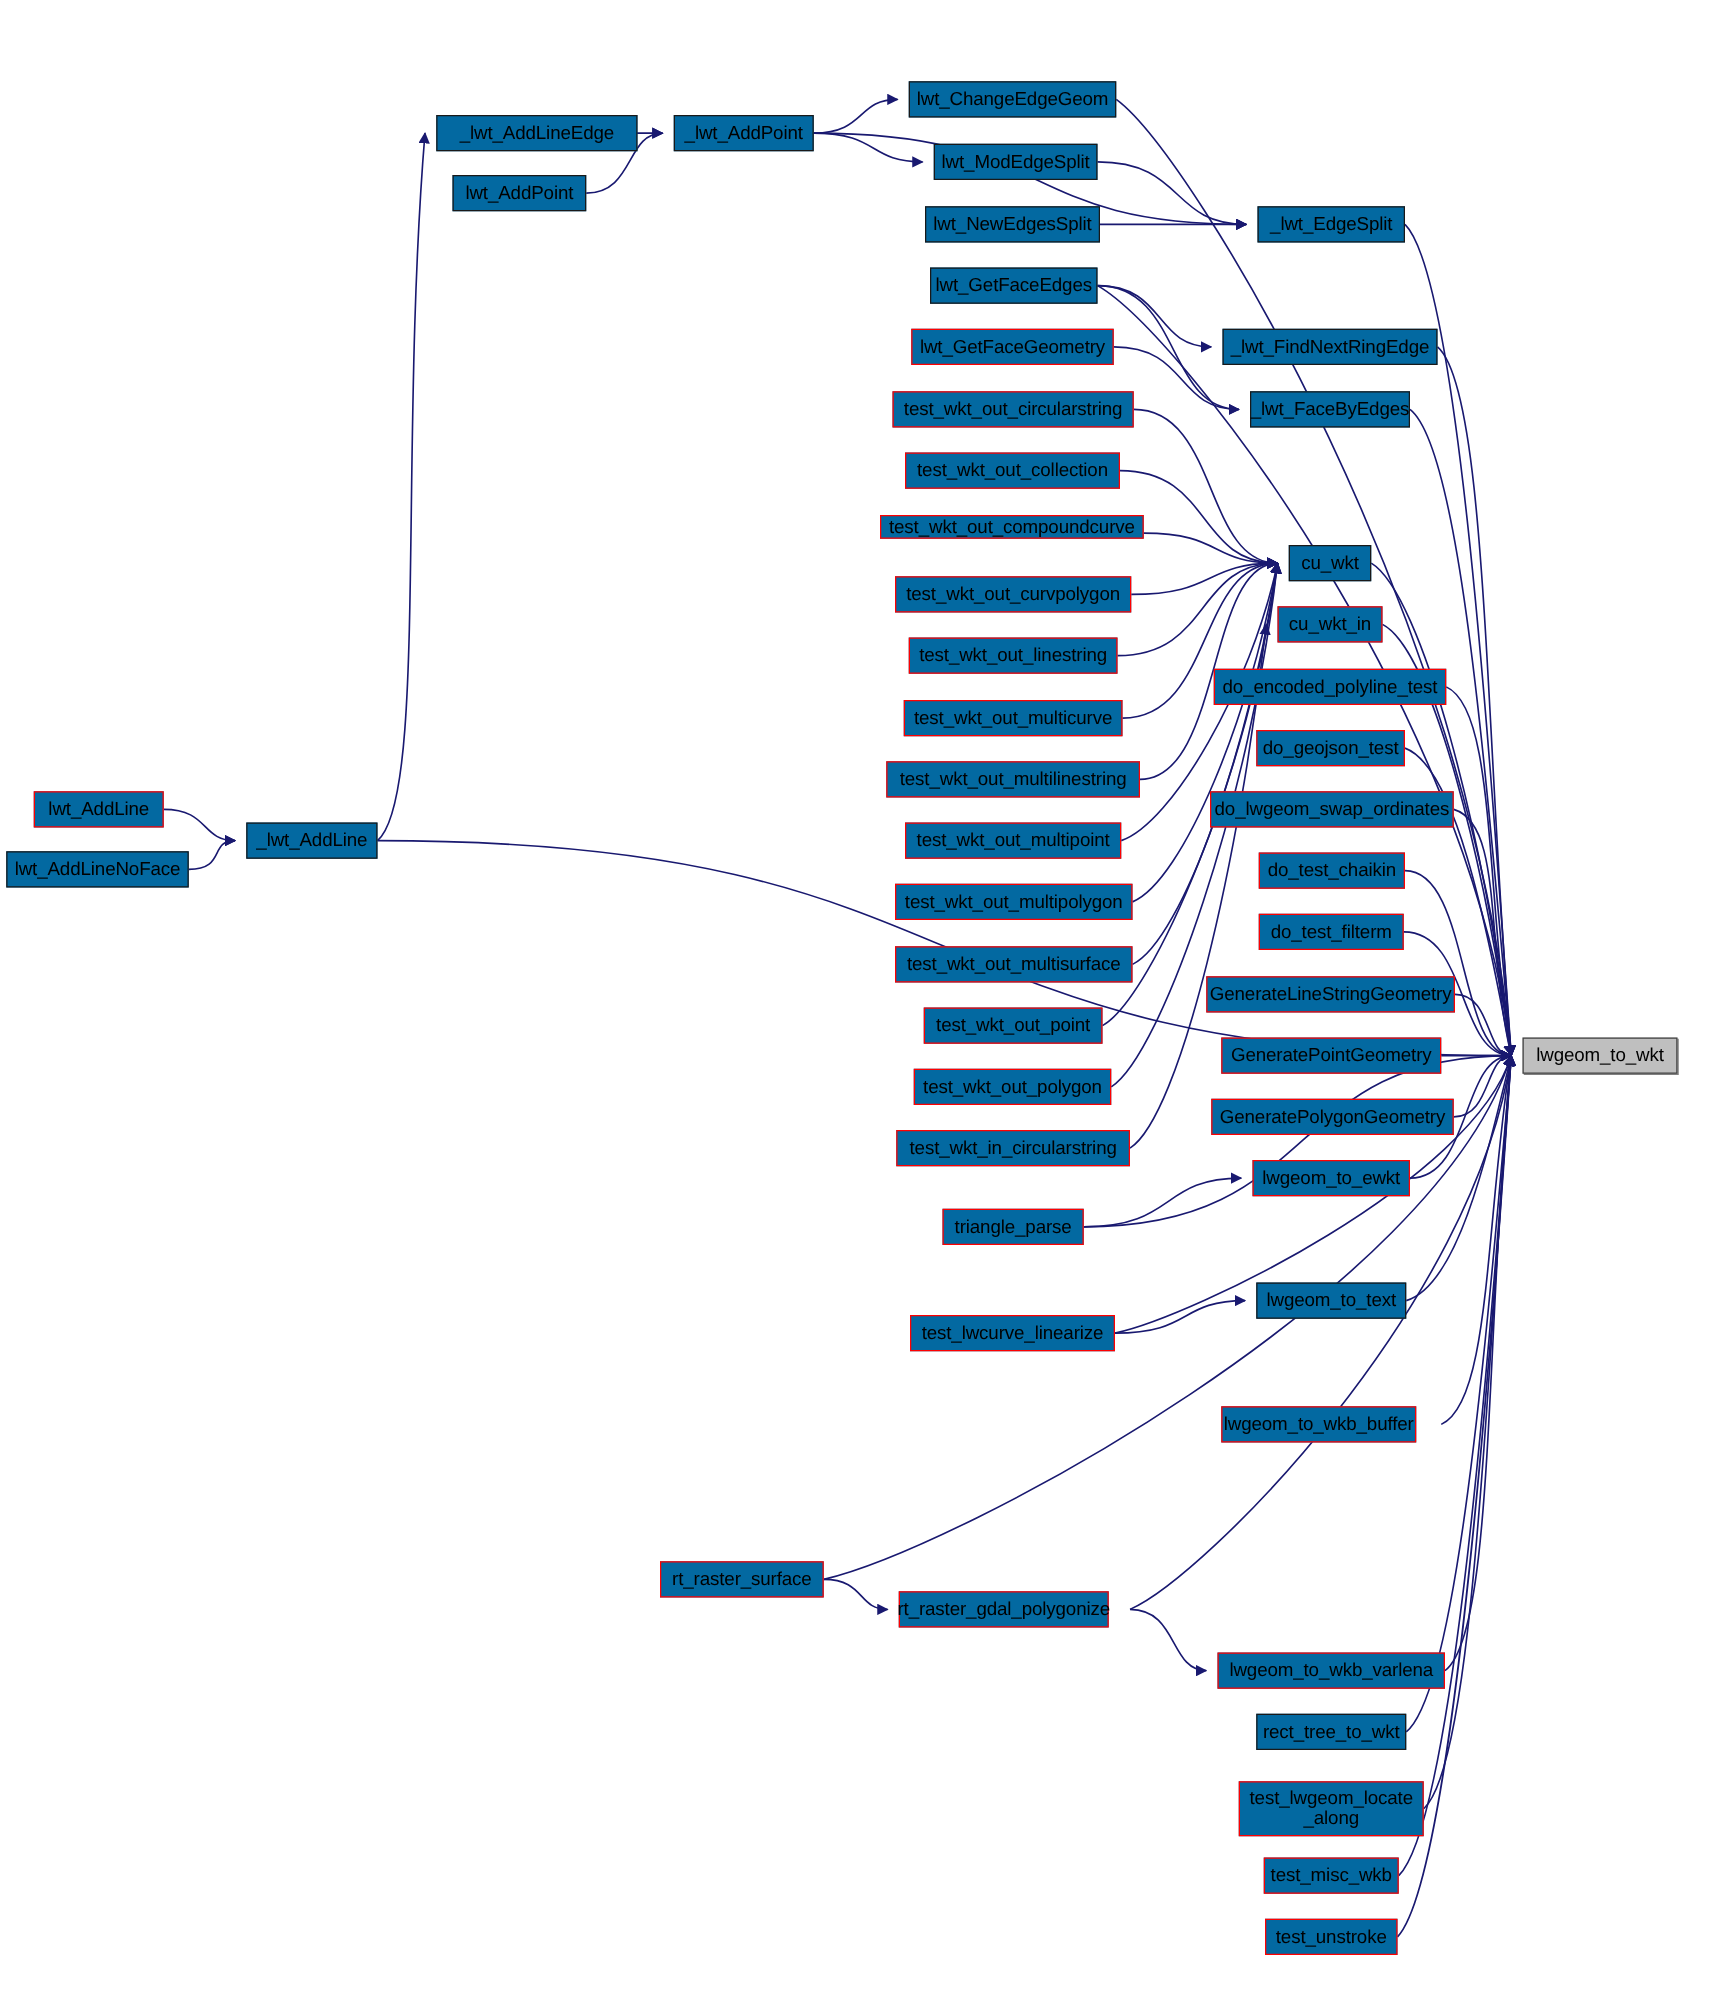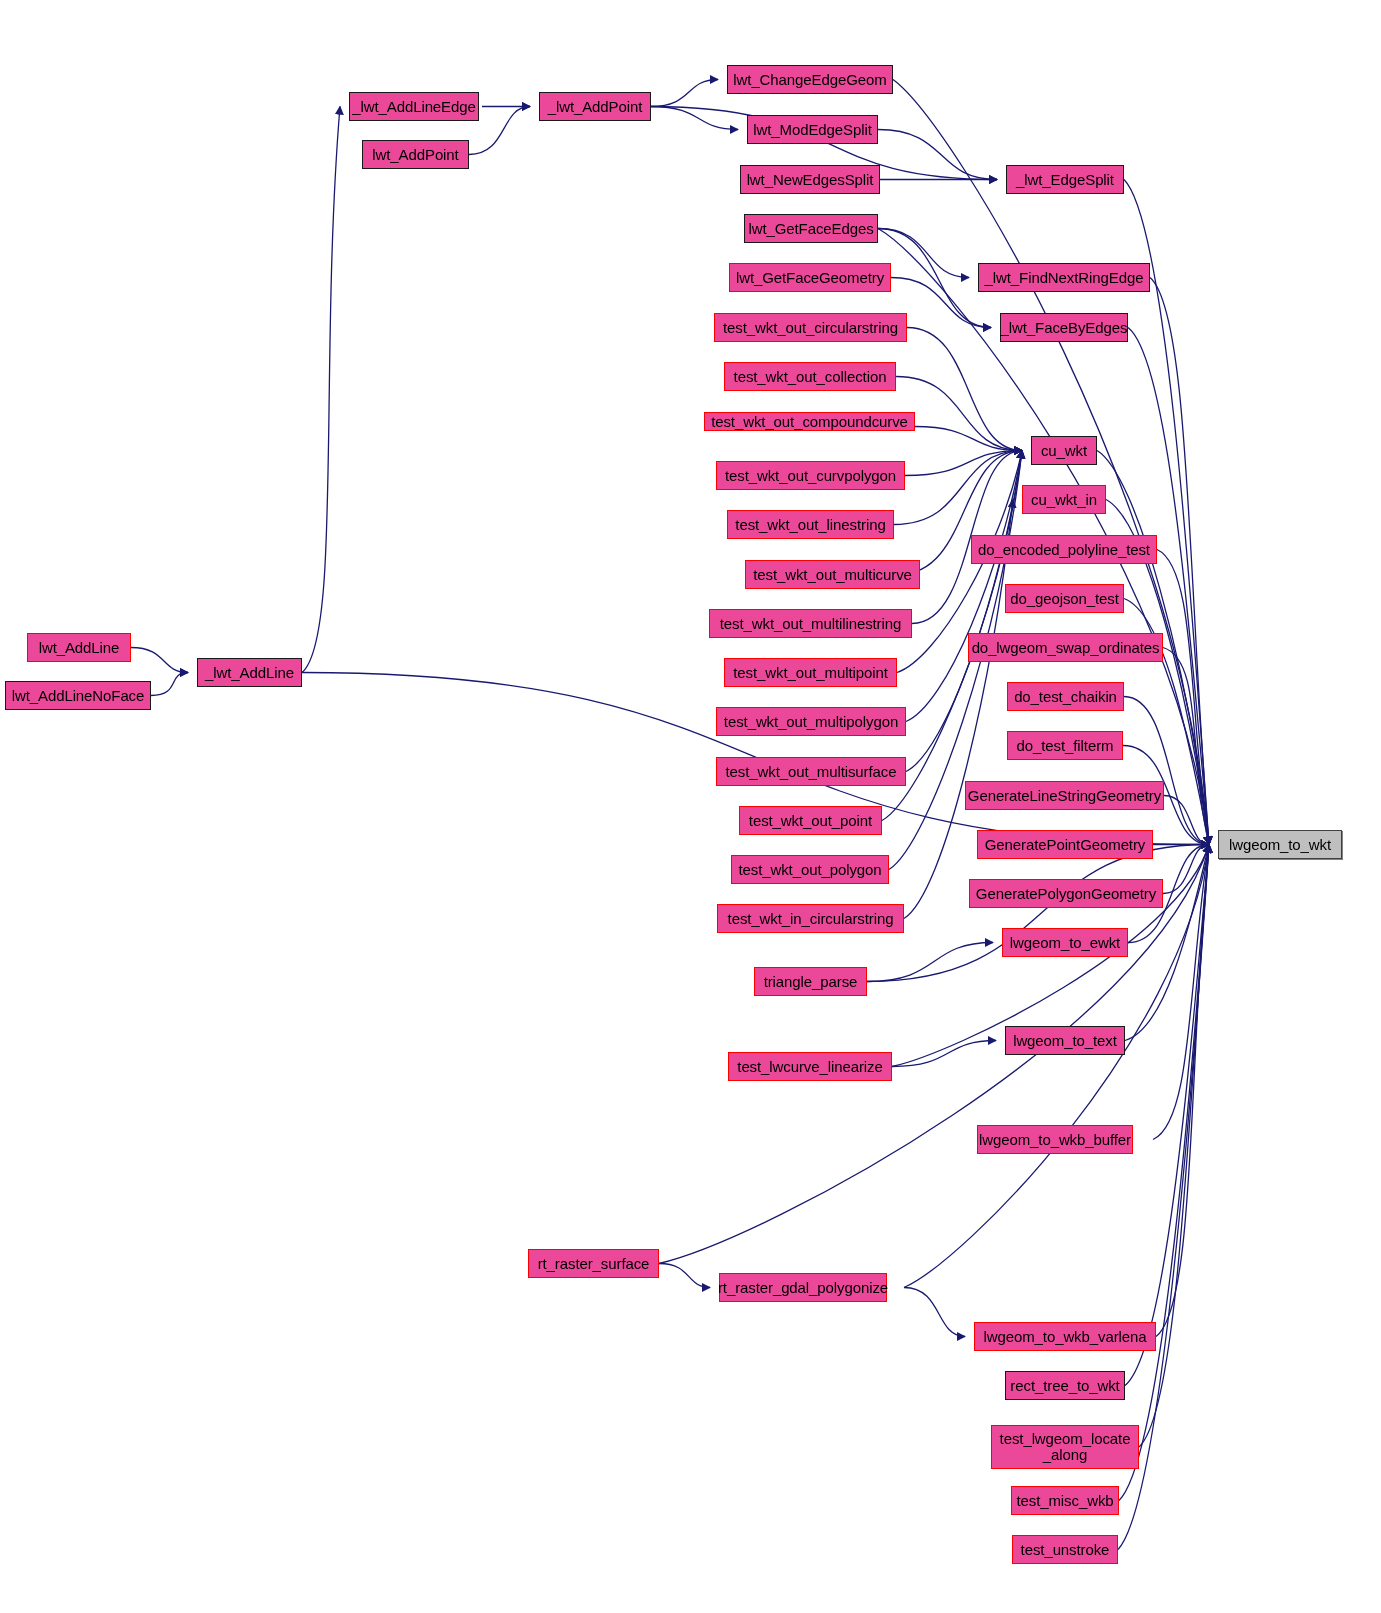--- a/index.html
+++ b/index.html
@@ -23,21 +23,21 @@
     height: 1613px;
     pointer-events: none;
   }
   .gnode {
     position: absolute;
     box-sizing: border-box;
     display: flex;
     align-items: center;
     justify-content: center;
     text-align: center;
-    background: #ec4899;
+    background: #0369a1;
     border: 1px solid #000000;
     font-size: 15px;
     line-height: 1.05;
     color: #000000;
     white-space: pre;
     letter-spacing: -0.1px;
   }
   .gnode.red {
     border-color: #ff0000;
   }
@@ -115,34 +115,34 @@
         <path d="M 904 1287.5 C 942.5 1287.5, 935.5 1336.5, 965 1336.5" fill="none" stroke="#191970" stroke-width="1.3" marker-end="url(#arrow)"></path>
         <path d="M 904 1287.5 C 964.445 1260.92, 1180.006 1043.85, 1209 844.5" fill="none" stroke="#191970" stroke-width="1.3" marker-end="url(#arrow)"></path>
         <path d="M 1156 1336.5 C 1196 1306.98, 1188 1065.9, 1209 844.5" fill="none" stroke="#191970" stroke-width="1.3" marker-end="url(#arrow)"></path>
         <path d="M 1125 1385.5 C 1165 1353.04, 1188 1087.95, 1209 844.5" fill="none" stroke="#191970" stroke-width="1.3" marker-end="url(#arrow)"></path>
         <path d="M 1139 1447 C 1179 1410.85, 1188 1115.625, 1209 844.5" fill="none" stroke="#191970" stroke-width="1.3" marker-end="url(#arrow)"></path>
         <path d="M 1119 1500.5 C 1159 1461.14, 1188 1139.7, 1209 844.5" fill="none" stroke="#191970" stroke-width="1.3" marker-end="url(#arrow)"></path>
         <path d="M 1118 1549.5 C 1158 1507.2, 1188 1161.75, 1209 844.5" fill="none" stroke="#191970" stroke-width="1.3" marker-end="url(#arrow)"></path>
       </g>
   </svg>
   <div id="nodes-group">
-      <div class="gnode black" style="left: 349px; top: 92px; width: 130px; height: 29px;">_lwt_AddLineEdge</div>
+      <div class="gnode black" style="left: 349px; top: 92px; width: 161px; height: 29px;">_lwt_AddLineEdge</div>
       <div class="gnode black" style="left: 362px; top: 140px; width: 107px; height: 29px;">lwt_AddPoint</div>
       <div class="gnode black" style="left: 539px; top: 92px; width: 112px; height: 29px;">_lwt_AddPoint</div>
       <div class="gnode black" style="left: 727px; top: 65px; width: 166px; height: 29px;">lwt_ChangeEdgeGeom</div>
       <div class="gnode black" style="left: 747px; top: 115px; width: 131px; height: 29px;">lwt_ModEdgeSplit</div>
       <div class="gnode black" style="left: 740px; top: 165px; width: 140px; height: 29px;">lwt_NewEdgesSplit</div>
       <div class="gnode black" style="left: 744px; top: 214px; width: 134px; height: 29px;">lwt_GetFaceEdges</div>
       <div class="gnode red" style="left: 729px; top: 263px; width: 162px; height: 29px;">lwt_GetFaceGeometry</div>
       <div class="gnode red" style="left: 714px; top: 313px; width: 193px; height: 29px;">test_wkt_out_circularstring</div>
       <div class="gnode red" style="left: 724px; top: 362px; width: 172px; height: 29px;">test_wkt_out_collection</div>
       <div class="gnode red" style="left: 704px; top: 412px; width: 211px; height: 19px;">test_wkt_out_compoundcurve</div>
       <div class="gnode red" style="left: 716px; top: 461px; width: 189px; height: 29px;">test_wkt_out_curvpolygon</div>
       <div class="gnode red" style="left: 727px; top: 510px; width: 167px; height: 29px;">test_wkt_out_linestring</div>
-      <div class="gnode red" style="left: 723px; top: 560px; width: 175px; height: 29px; margin-left: 22px;">test_wkt_out_multicurve</div>
+      <div class="gnode red" style="left: 723px; top: 560px; width: 175px; height: 29px;">test_wkt_out_multicurve</div>
       <div class="gnode red" style="left: 709px; top: 609px; width: 203px; height: 29px;">test_wkt_out_multilinestring</div>
       <div class="gnode red" style="left: 724px; top: 658px; width: 173px; height: 29px;">test_wkt_out_multipoint</div>
       <div class="gnode red" style="left: 716px; top: 707px; width: 190px; height: 29px;">test_wkt_out_multipolygon</div>
       <div class="gnode red" style="left: 716px; top: 757px; width: 190px; height: 29px;">test_wkt_out_multisurface</div>
       <div class="gnode red" style="left: 739px; top: 806px; width: 143px; height: 29px;">test_wkt_out_point</div>
       <div class="gnode red" style="left: 731px; top: 855px; width: 158px; height: 29px;">test_wkt_out_polygon</div>
       <div class="gnode red" style="left: 717px; top: 904px; width: 187px; height: 29px;">test_wkt_in_circularstring</div>
       <div class="gnode red" style="left: 754px; top: 967px; width: 113px; height: 29px;">triangle_parse</div>
       <div class="gnode red" style="left: 728px; top: 1052px; width: 164px; height: 29px;">test_lwcurve_linearize</div>
       <div class="gnode black" style="left: 1006px; top: 165px; width: 118px; height: 29px;">_lwt_EdgeSplit</div>

